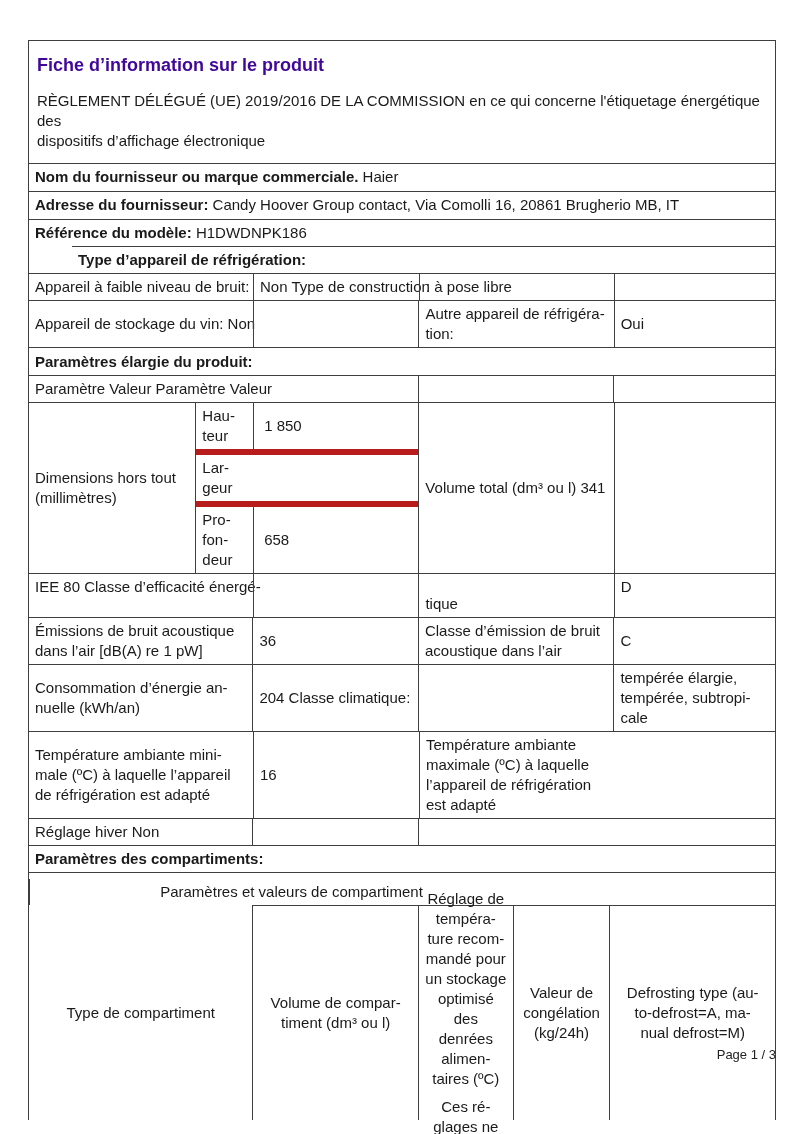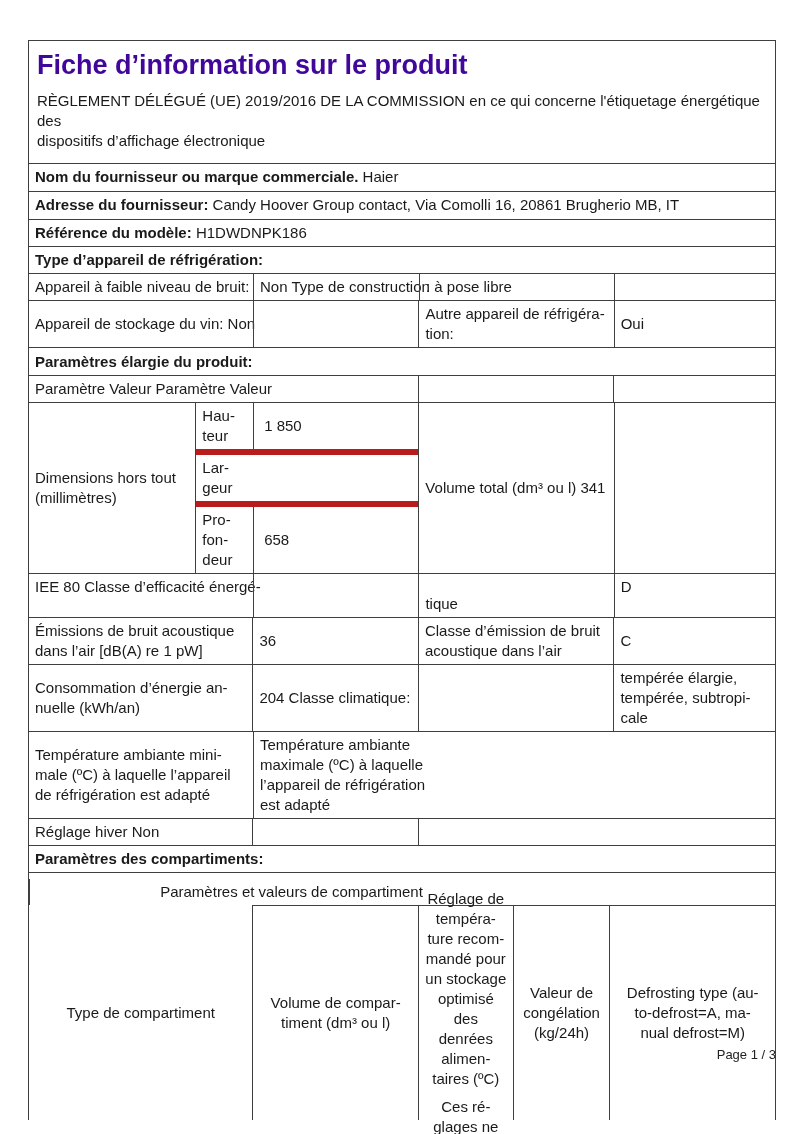--- a/index.html
+++ b/index.html
@@ -24,27 +24,27 @@
   .dimlab{width:167px;} .dimsub{width:223px;border-left:1px solid #3f3f3f;box-sizing:border-box;}
   .subrow{display:flex;border-top:6px solid #b91c1c;box-sizing:border-box;}
   .subrow.first{border-top:none;}
   .sublab{width:57px;box-sizing:border-box;padding:3px 6px;}
   .subval{width:166px;border-left:1px solid #3f3f3f;box-sizing:border-box;padding:3px 10px;display:flex;align-items:center;}
   
   .c1{width:224px;} .c2{width:166px;} .c3{width:95px;} .c4{width:97px;} .c5{width:166px;}
   
   .h-head{min-height:102px;}
   .h-nom{min-height:28px;} .h-adr{min-height:28px;} .h-ref{min-height:27px;}
-  .h-type{min-height:27px;} .h-bruit{min-height:26px;} .h-vin{min-height:41px;}
+  .h-type{min-height:27px;margin-left:43px;} .h-bruit{min-height:26px;} .h-vin{min-height:41px;}
   .h-pg{min-height:28px;} .h-pv{min-height:26px;}
   .h-dim1{min-height:38px;} .h-dim2{min-height:40px;} .h-dim3{min-height:60px;}
   .h-iee{min-height:42px;} .h-emi{min-height:43px;} .h-cons{min-height:57px;}
   .h-temp{min-height:80px;} .h-hiver{min-height:26px;} .h-pc{min-height:26px;}
   .h-cvh{min-height:26px;flex-direction:column;} .h-tall{height:215px;}
-  .title{font-size:27px;line-height:32px;font-weight:bold;color:#41079b;
+  .title{font-size:18px;line-height:32px;font-weight:bold;color:#41079b;
          padding:4px 2px 8px 2px;}
   .regl{padding:2px 2px 8px 2px;white-space:pre-line;}
   .headcell{padding:4px 6px;}
   .celltop{border-top:1px solid #3f3f3f;}
   .iee-cont{padding-top:20px;}
   .p2gap{margin-top:8px;}
   .footer{position:absolute;right:26px;top:1048px;font-size:13px;line-height:13px;color:#222;}
   .tallrow{display:flex;box-sizing:border-box;}
 </style>
 </head>
@@ -155,20 +155,21 @@
       <div class="cell bl w3"></div>
       <div class="cell bl w4 ml vc">tempérée élargie,
 tempérée, subtropi-
 cale</div>
     </div>
 
     <div class="row h-temp">
       <div class="cell w1 ml vc">Température ambiante mini-
 male (ºC) à laquelle l’appareil
 de réfrigération est adapté</div>
+      <div class="cell bl w2 vc">16</div>
       <div class="cell bl w3 ml vc">Température ambiante
 maximale (ºC) à laquelle
 l’appareil de réfrigération
 est adapté</div>
     </div>
 
     <div class="row h-hiver">
       <div class="cell w1 nw">Réglage hiver Non</div>
       <div class="cell bl w2"></div>
       <div class="cell bl w34"></div>

